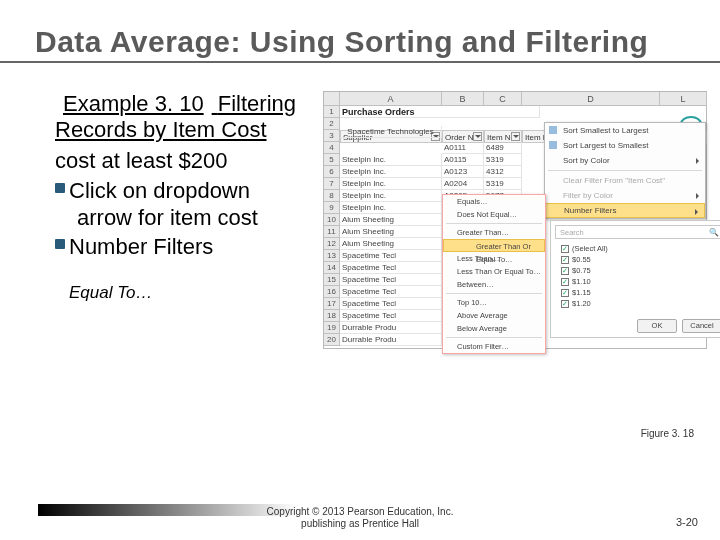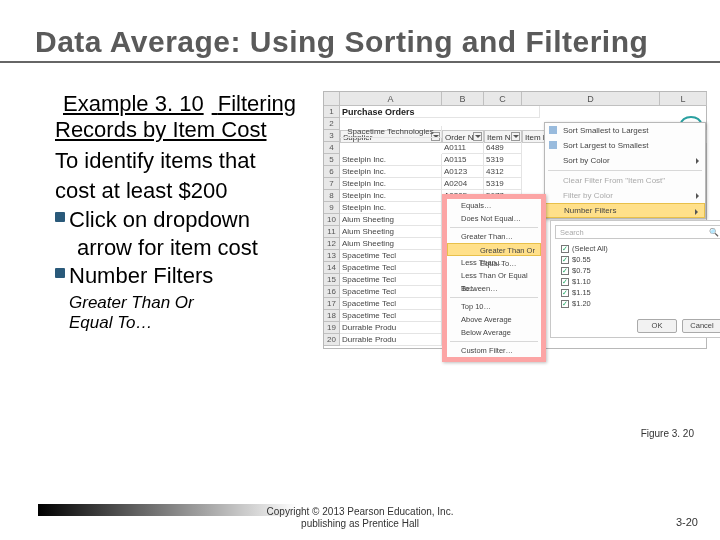--- a/index.html
+++ b/index.html
@@ -141,21 +141,21 @@
   }
   .sort-menu .sep { height:1px; background:#d8d8d8; margin:2px 3px; }
   .sort-menu .mi.hi { background:#ffe08a; border:1px solid #e8c04a; }
   .sort-menu .mi .arrow {
     position:absolute; right:6px; top:5px;
     border-top:3px solid transparent; border-bottom:3px solid transparent;
     border-left:3px solid #555;
   }
   .sub-menu {
     position:absolute; left:118px; top:102px; width:104px;
-    background:#fdfdfd; border:5px solid #fca5a5;
+    background:#fdfdfd; border:1px solid #fca5a5;
     box-shadow: 1px 1px 3px rgba(0,0,0,0.25);
   }
   .sub-menu .mi {
     height:13px; line-height:13px; padding:0 4px 0 14px;
     font-size:7.5px; color:#444;
   }
   .sub-menu .mi.hi { background:#ffe08a; border:1px solid #e8c04a;padding-left:32px; }
   .sub-menu .sep { height:1px; background:#d8d8d8; margin:2px 3px; }
 
   .list-pane {
@@ -213,29 +213,28 @@
 
 <div class="slide-title">Data Average: Using Sorting and Filtering</div>
 <div class="title-underline"></div>
 
 <div class="content">
   <div class="left-col">
     <div class="example-title">
       <span class="num">Example 3. 10</span>
       <span>Filtering Records by Item Cost</span>
     </div>
-    <div class="intro">To identify items that</div>
     <div class="intro indent">cost at least $200</div>
     <div class="bullet">
       <span>Click on dropdown</span><br>
       <span class="indent">arrow for item cost</span>
     </div>
     <div class="bullet">Number Filters</div>
     <div class="subnote">
-      <span>Greater Than Or</span><br>
+      <br>
       <span>Equal To…</span>
     </div>
   </div>
 
   <div class="shot">
     <div class="grid-corner"></div>
 
     <div class="col-hdr" style="left:16px;width:102px">A</div>
     <div class="col-hdr" style="left:118px;width:42px">B</div>
     <div class="col-hdr" style="left:160px;width:38px">C</div>
@@ -382,21 +381,21 @@
           </div>
         </div>
       <div class="btns">
         <div class="btn">OK</div>
         <div class="btn">Cancel</div>
       </div>
     </div>
   </div>
 </div>
 
-<div class="fig-caption">Figure 3. 20</div>
+<div class="fig-caption">Figure 3. 18</div>
 
 <div class="footer">
   <div class="grad"></div>
   <div class="copy">
     <span>Copyright © 2013 Pearson Education, Inc.</span><br>
     <span>publishing as Prentice Hall</span>
   </div>
   <div class="pg">3-20</div>
 </div>
 

